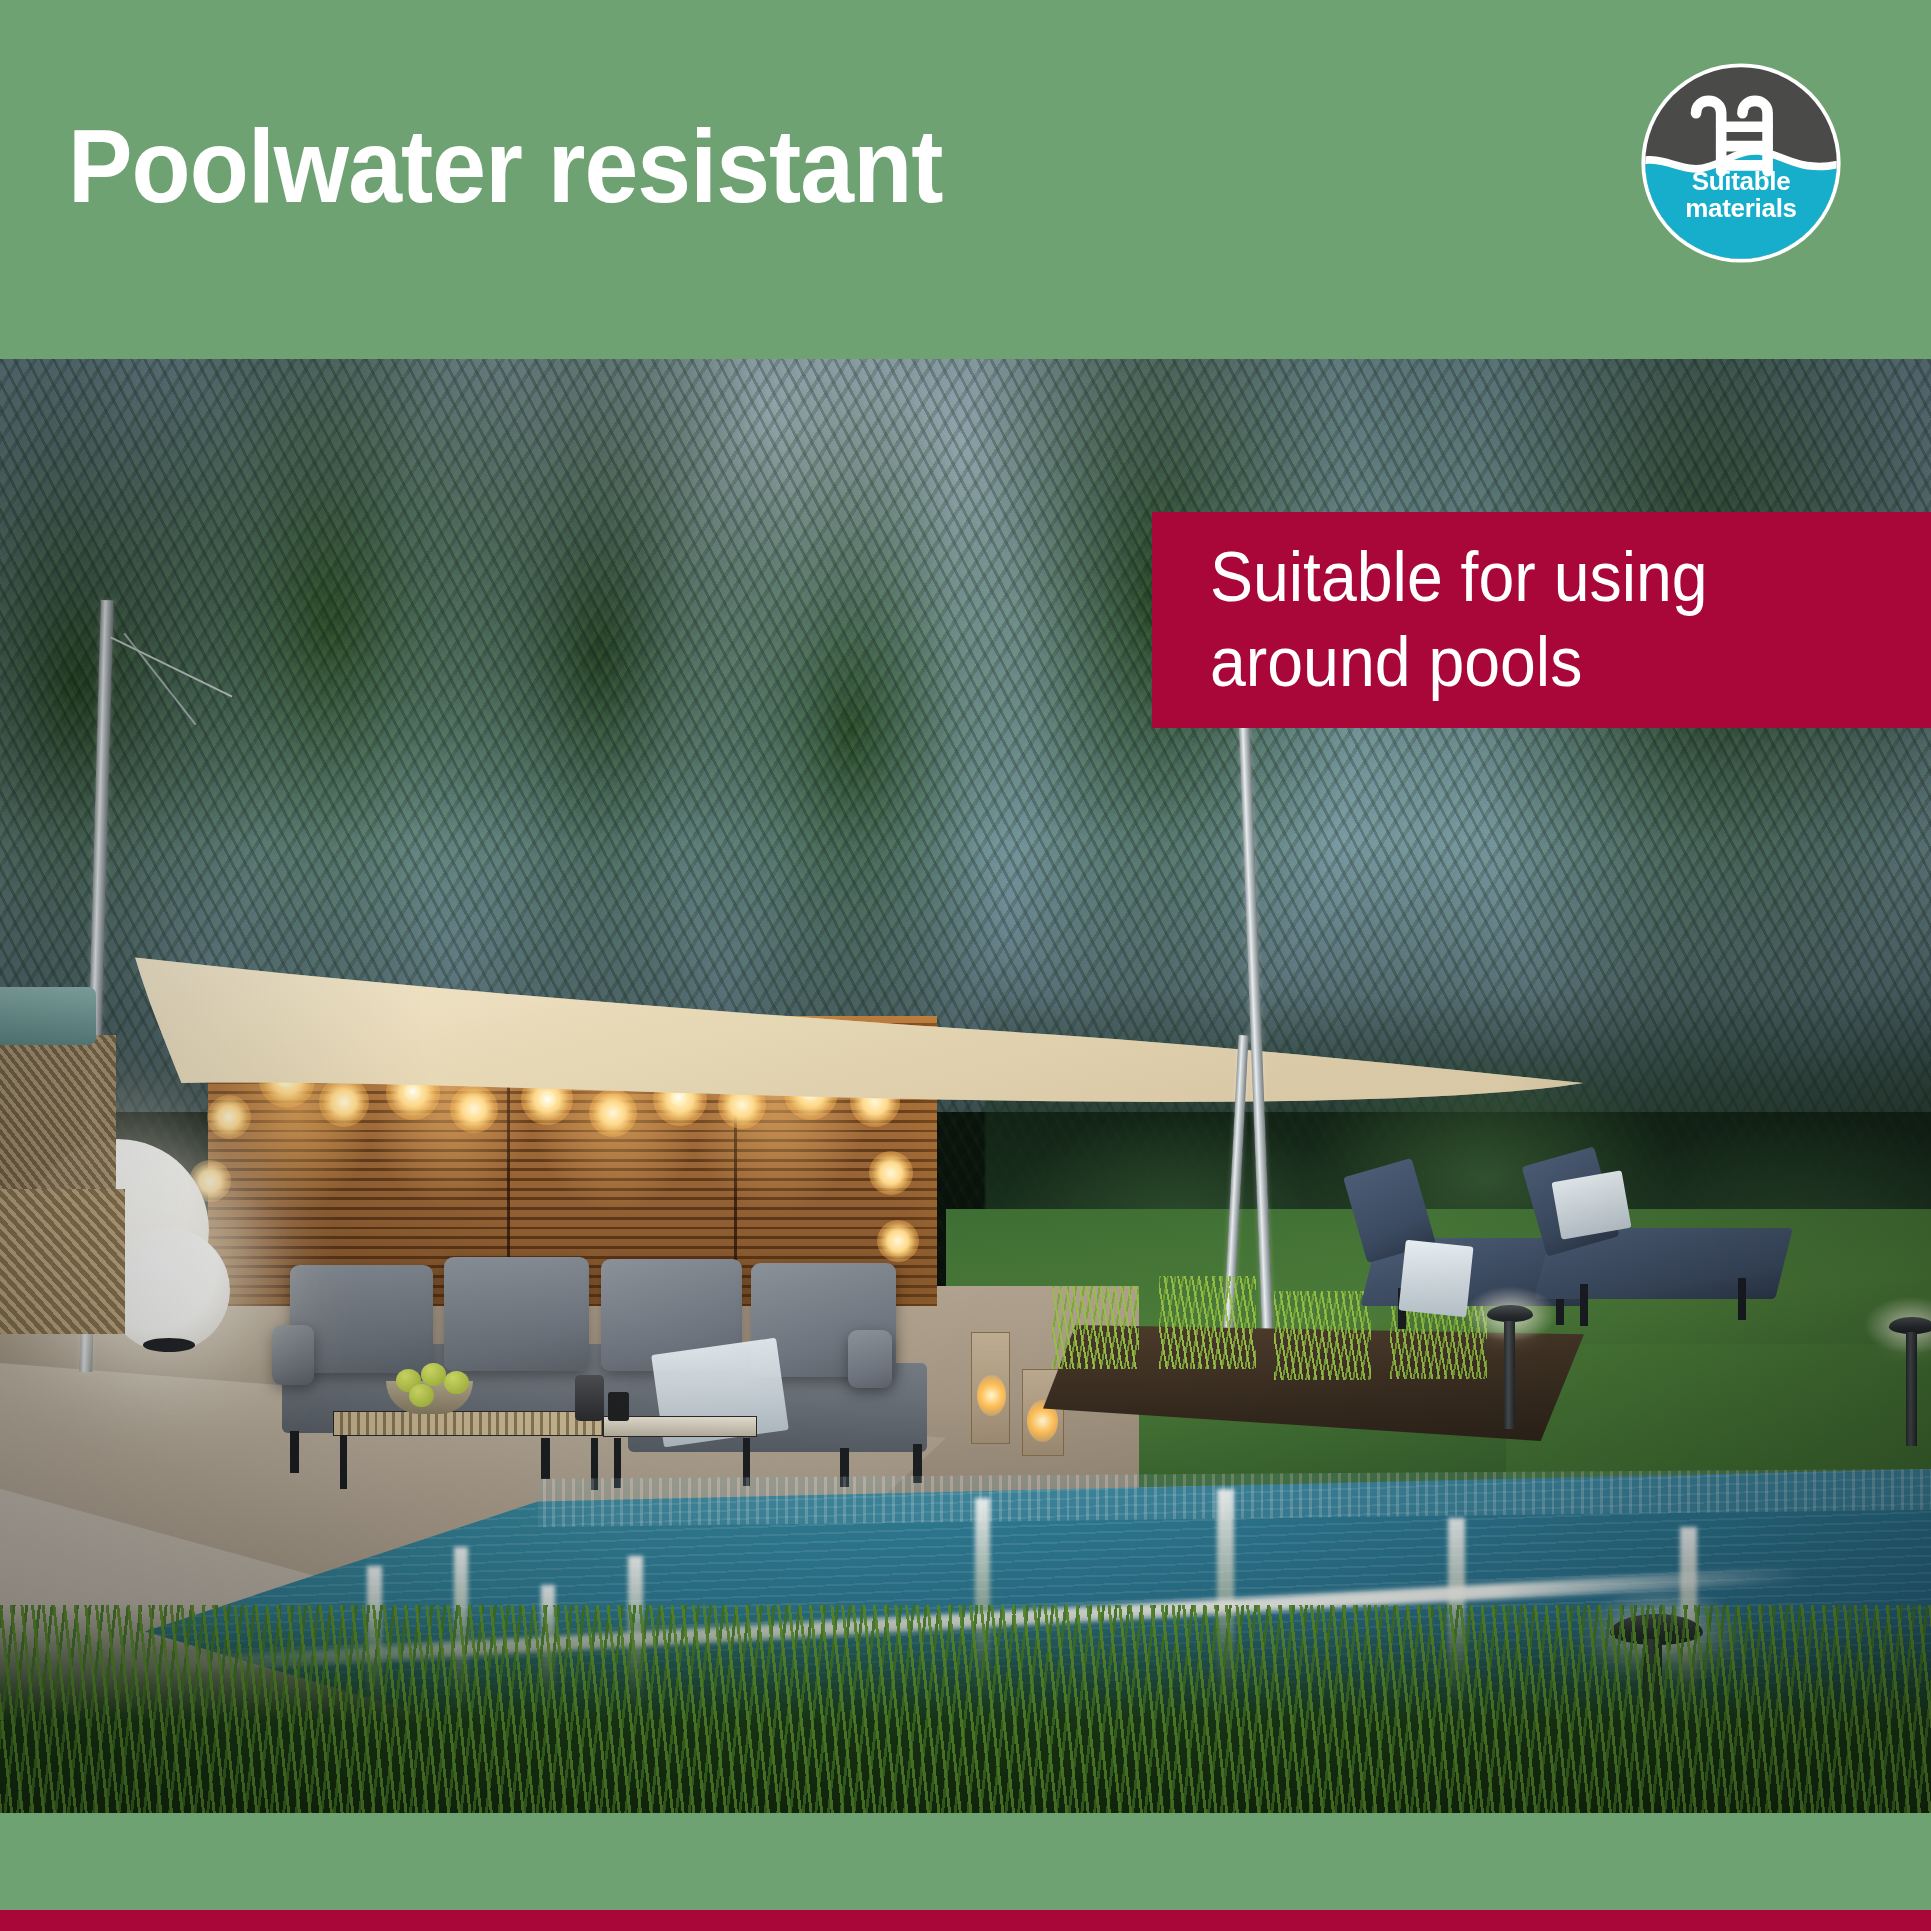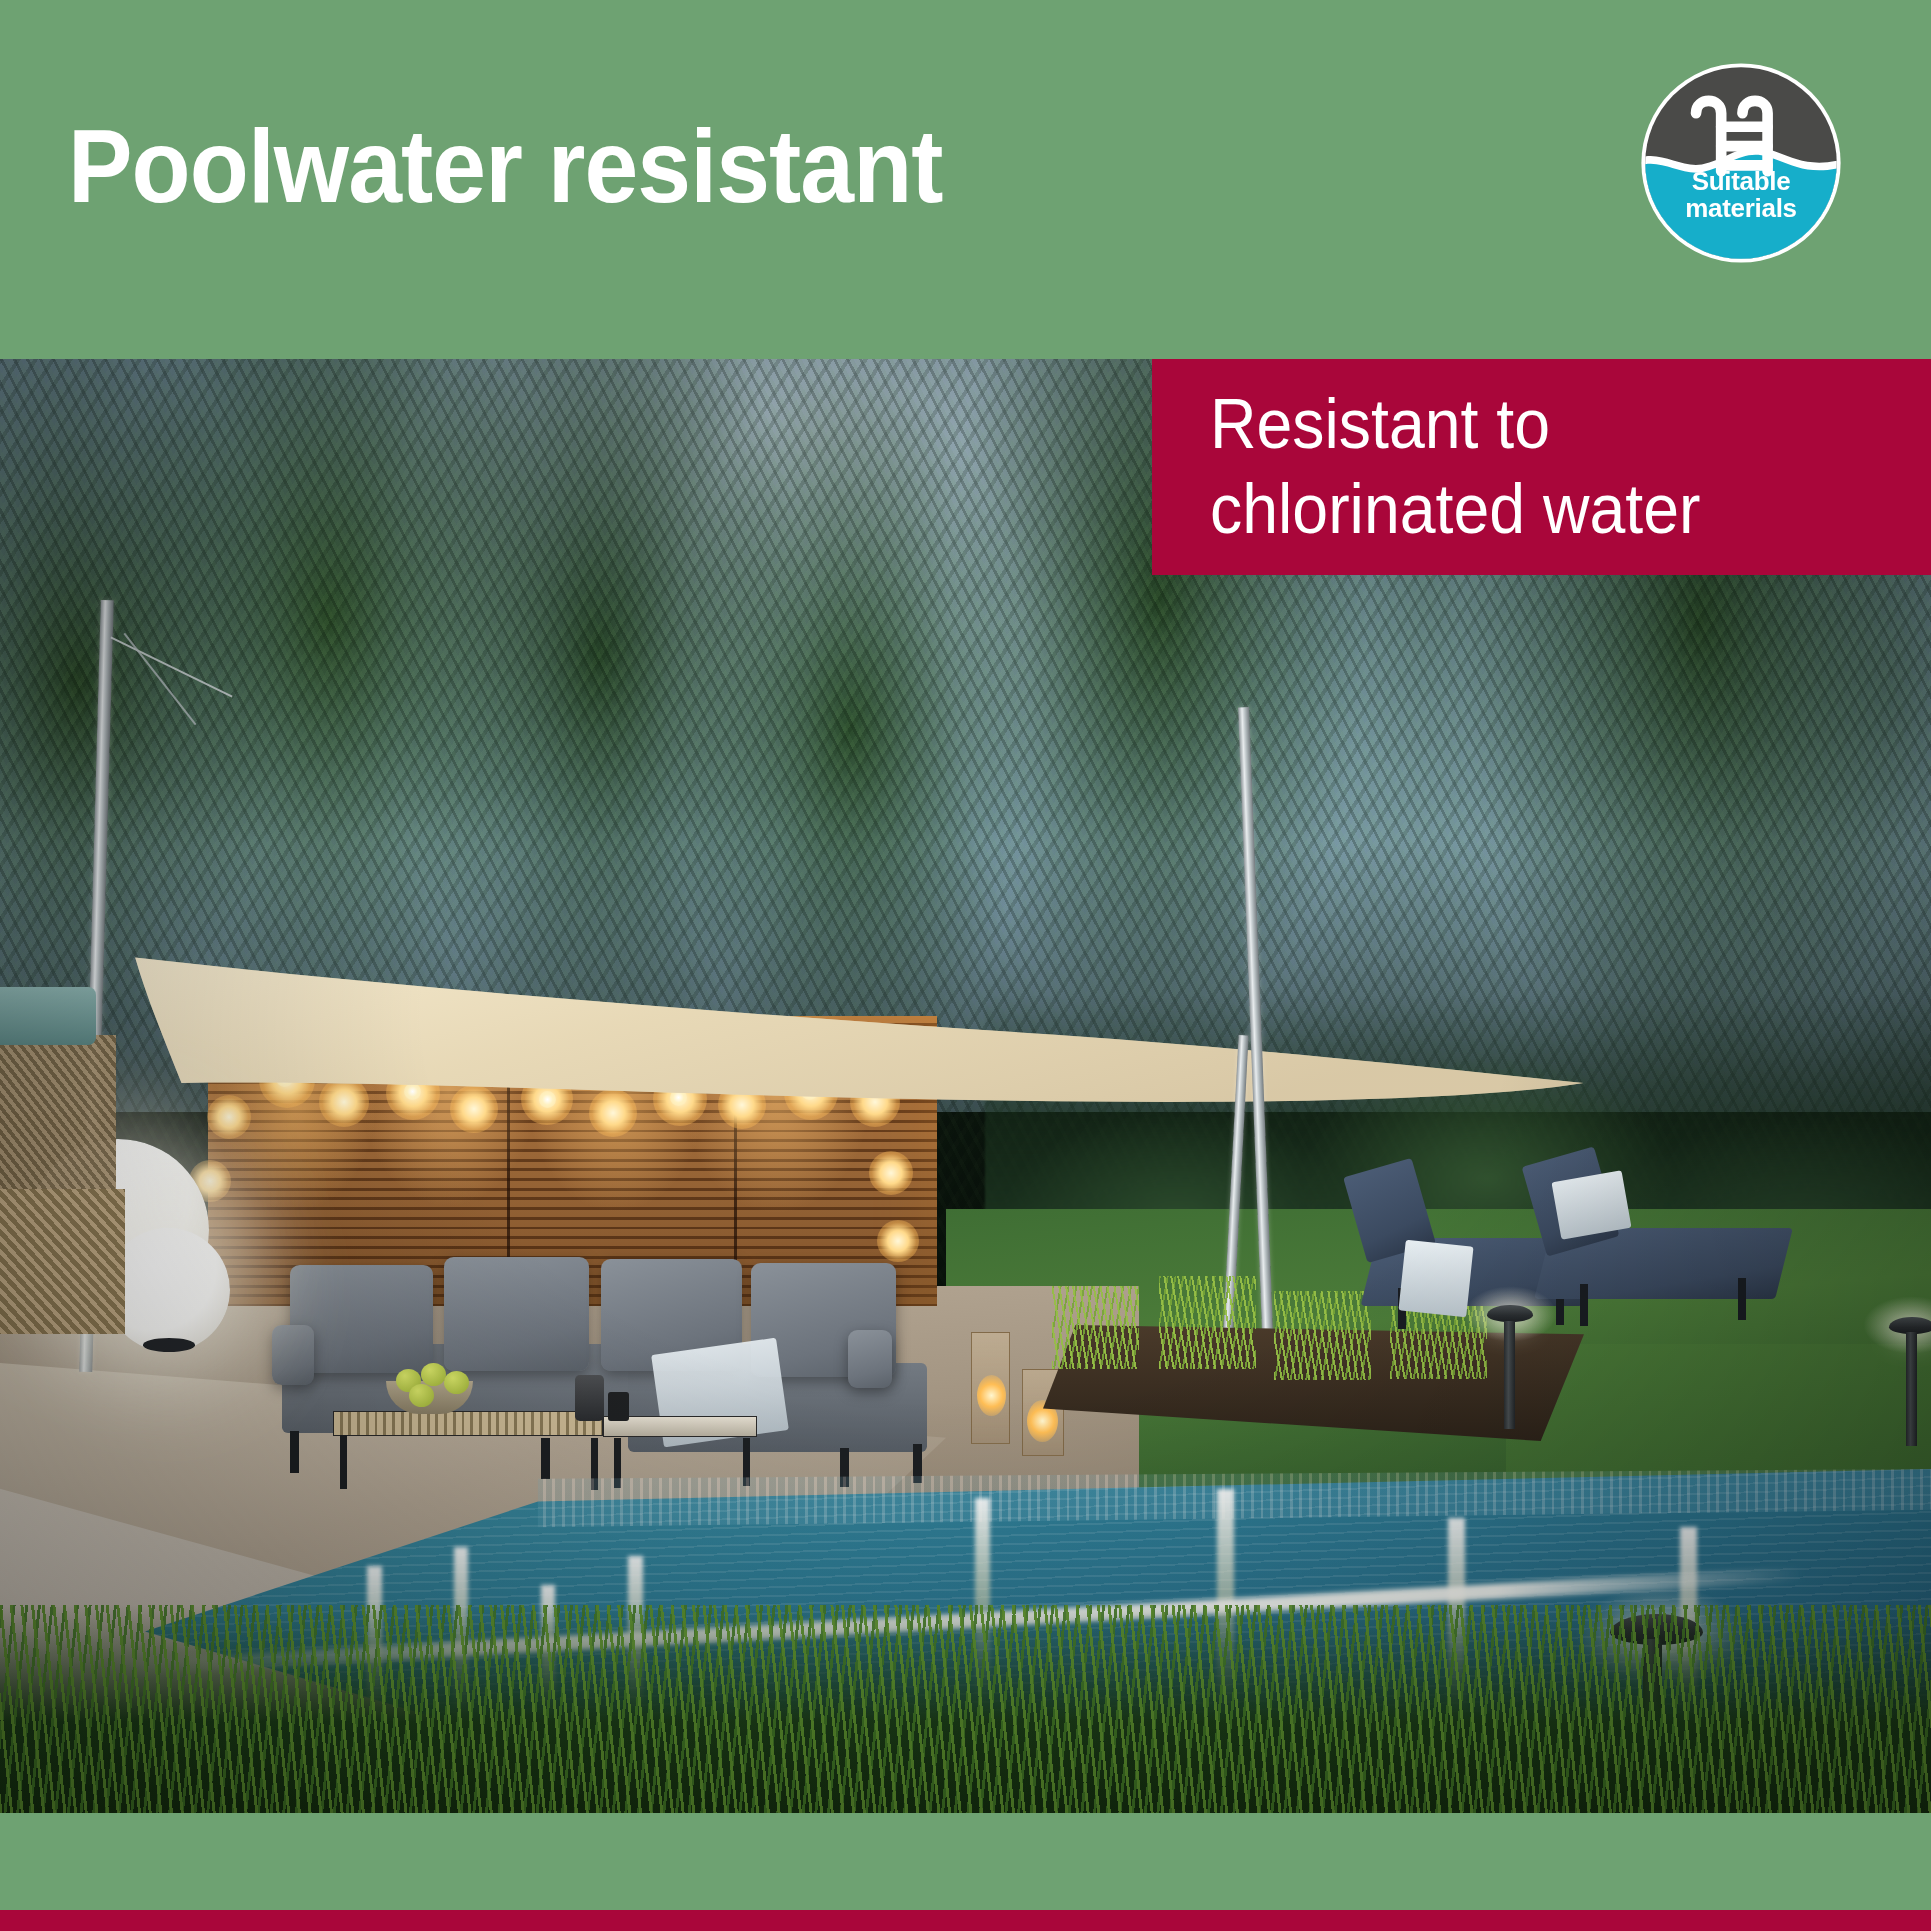--- a/index.html
+++ b/index.html
@@ -510,22 +510,22 @@
          background:linear-gradient(180deg,#8fb7b4,#5e8a88);border-radius:7.7px;"></div>
     <div class="ph" style="left:-9.7px;top:830px;width:135px;height:145px;
          background:repeating-linear-gradient(48deg,#c2ab86 0 3.9px,#8a7752 3.9px 8.7px);"></div>
 
     <div class="ph deckstrip"></div>
     <div class="ph foregrass"></div>
 
     <div class="ph vignette"></div>
   </div>
 
-  <div class="callout" id="callout-0" style="top: 359px; height: 216px;">
-    <span>Resistant to
-chlorinated water</span>
+  <div class="callout" id="callout-1" style="top: 512px; height: 216px;">
+    <span>Suitable for using
+around pools</span>
   </div>
 
   <div class="footer-green"></div>
   <div class="footer-red"></div>
 
 </div>
 
 
 </body></html>

